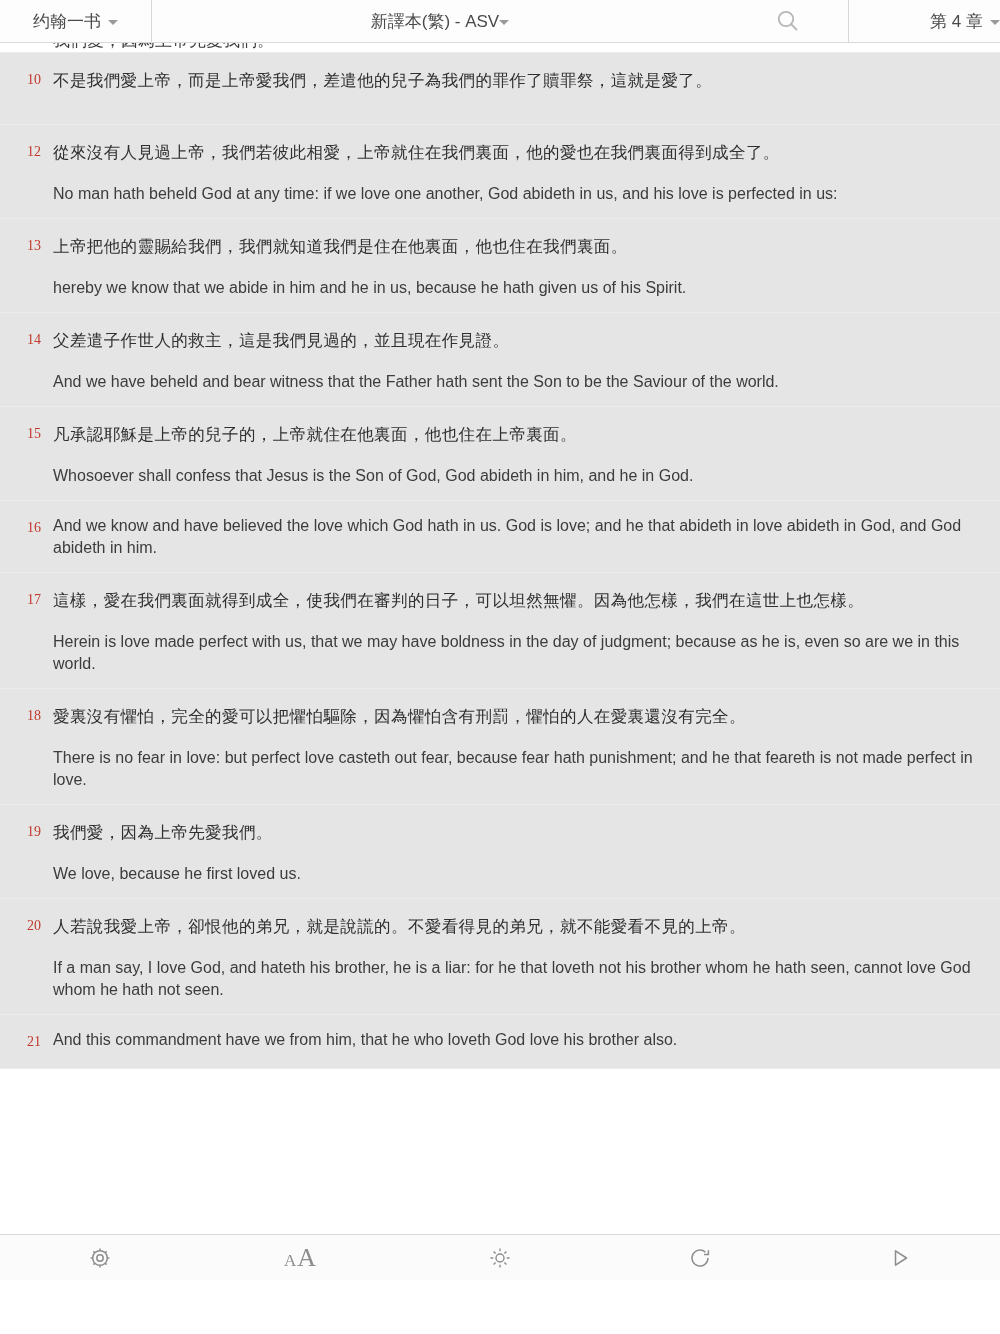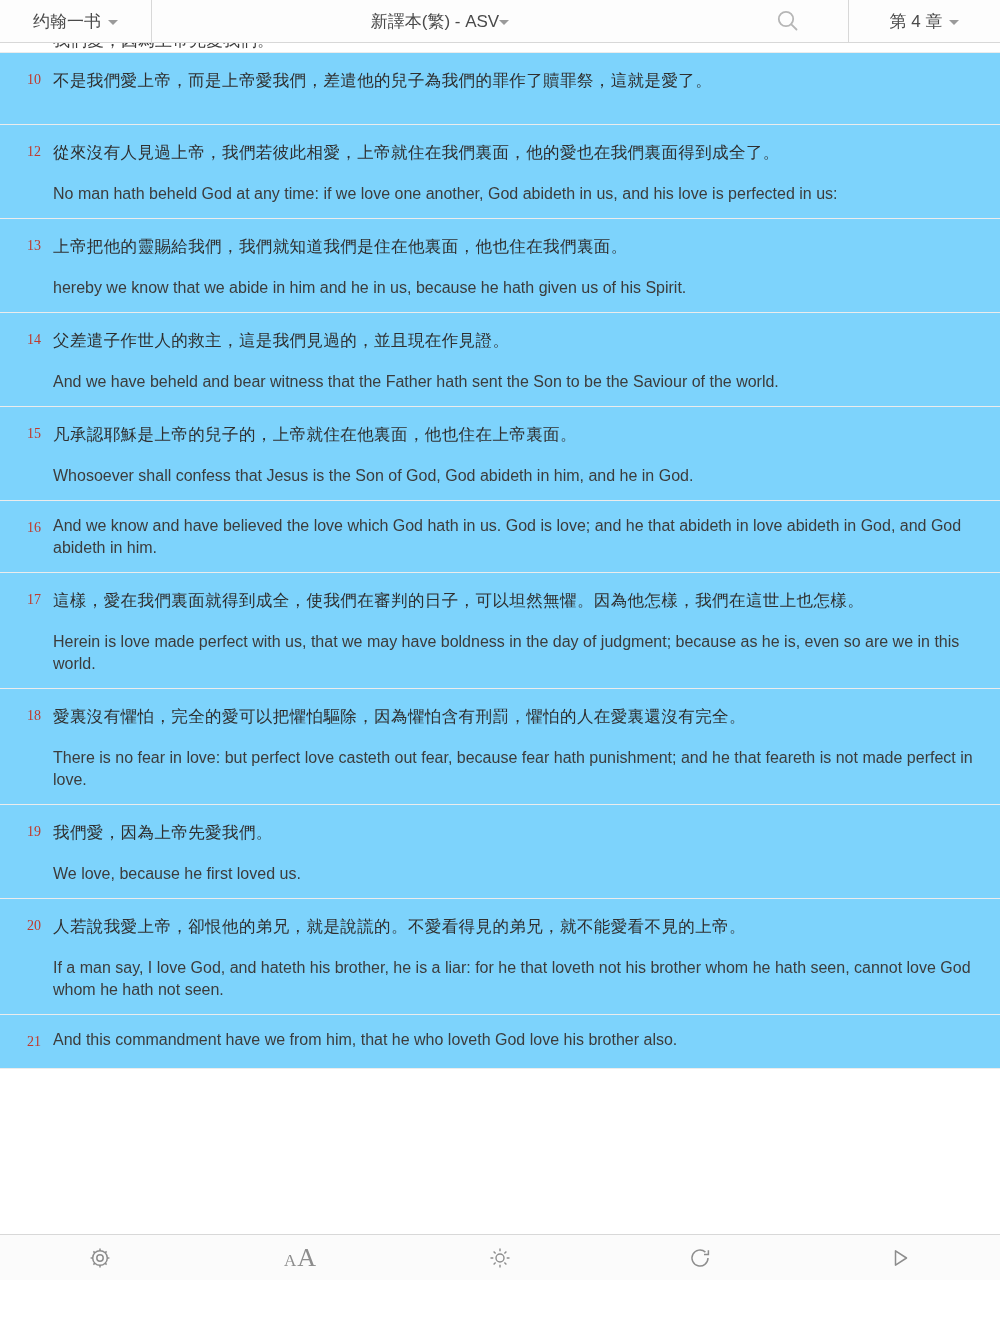--- a/index.html
+++ b/index.html
@@ -41,20 +41,21 @@
     flex: 1;
     gap: 0;
   }
   .search-cell {
     width: 120px;
   }
   .chapter-cell {
     width: 152px;
     border-left: 1px solid #d8d8d8;
     gap: 7px;
+    justify-content: flex-end;
   }
   .caret {
     display: inline-block;
     width: 0; height: 0;
     border-left: 5px solid transparent;
     border-right: 5px solid transparent;
     border-top: 5px solid #9a9a9a;
     margin-top: 3px;
   }
   .search-icon svg { display: block; }
@@ -76,21 +77,21 @@
     left: 53px;
     top: -14px;
     font-size: 17px;
     color: #3a3a3a;
     white-space: nowrap;
   }
   .verse {
     display: flex;
     padding: 14px 24px 13px 0;
     border-bottom: 1px solid #ececec;
-    background: #7dd3fc;
+    background: #e5e5e5;
   }
   .verse.highlight { background: #ececec; }
   .verse-num {
     width: 53px;
     min-width: 53px;
     text-align: right;
     padding-right: 12px;
     color: #c0392b;
     font-size: 14px;
     line-height: 26px;

